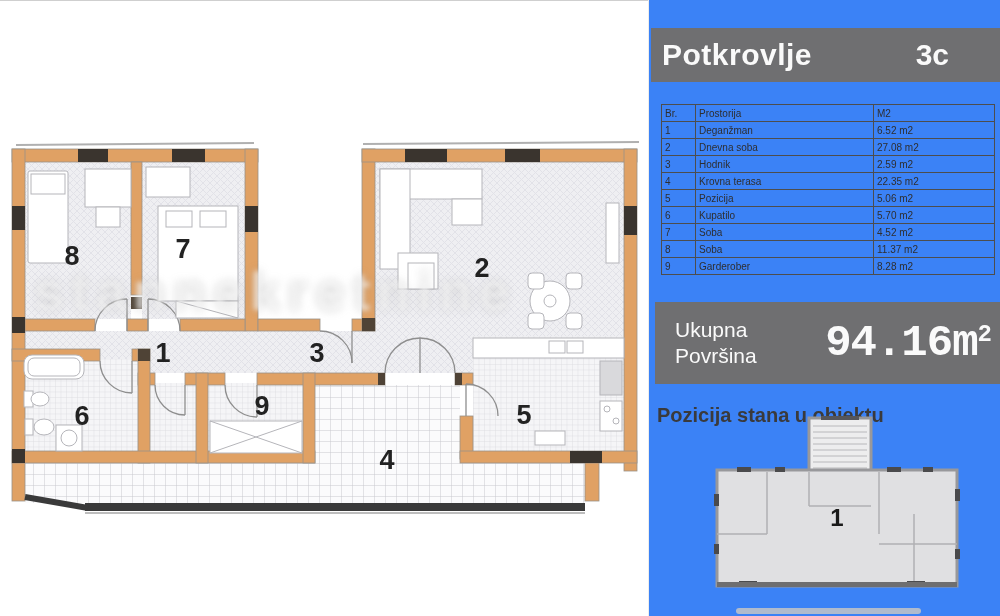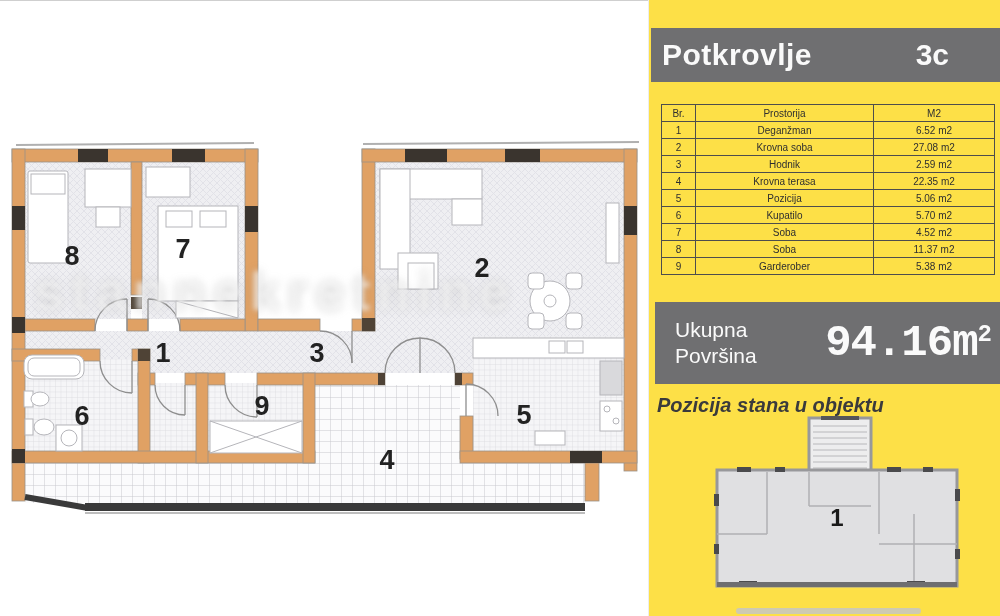--- a/index.html
+++ b/index.html
@@ -1,35 +1,35 @@
 <!DOCTYPE html>
 <html><head>
 <meta charset="utf-8">
 <style>
   html,body{margin:0;padding:0;background:#fff;font-family:"Liberation Sans",sans-serif;}
   .canvas{position:relative;width:1000px;height:616px;background:#ffffff;overflow:hidden;}
   .plan-area{position:absolute;left:0;top:0;width:648px;height:616px;border-top:1px solid #cfcfcf;}
-  .right-panel{position:absolute;left:648px;top:0;width:352px;height:616px;background:#fde047;border-left:1px solid #ededed;}
+  .right-panel{position:absolute;left:648px;top:0;width:352px;height:616px;background:#3b82f6;border-left:1px solid #ededed;}
 
   .banner{position:absolute;background:#6f6f71;color:#fafafa;display:flex;align-items:center;}
   .banner-title{left:2px;top:28px;width:350px;height:54px;justify-content:space-between;}
   .banner-title .t{font-size:30px;font-weight:bold;padding-left:11px;letter-spacing:.5px;}
   .banner-title .u{font-size:30px;font-weight:bold;padding-right:52px;margin-left:34px;}
 
   .area-table{position:absolute;left:12px;top:104px;width:333px;border-collapse:collapse;table-layout:fixed;}
   .area-table td{border:1px solid #4d4d4d;font-size:10px;line-height:15px;height:16px;
-      text-align:center;color:#2e2e30;padding:0 3px;white-space:nowrap;overflow:hidden;}
+      text-align:left;color:#2e2e30;padding:0 3px;white-space:nowrap;overflow:hidden;}
   .col-br{width:34px;} .col-name{width:178px;} .col-m2{width:121px;}
 
   .banner-total{left:6px;top:302px;width:346px;height:82px;}
   .banner-total .lbl{font-size:21px;line-height:26px;padding-left:20px;font-weight:normal;}
   .banner-total .val{margin-left:auto;padding-right:10px;font-size:44px;font-weight:bold;letter-spacing:-1px;white-space:nowrap;font-family:Liberation Mono, monospace;}
   .banner-total .val sup{font-size:24px;vertical-align:14px;}
 
-  .pos-heading{position:absolute;left:8px;top:394px;font-size:20px;font-weight:bold;color:#3a3a3c;font-style:italic;}
+  .pos-heading{position:absolute;left:8px;top:404px;font-size:20px;font-weight:bold;color:#3a3a3c;}
 
   .minimap{position:absolute;left:60px;top:414px;width:256px;height:178px;}
   .bottom-strip{position:absolute;left:87px;top:608px;width:185px;height:6px;background:#c6c6c6;border-radius:3px;opacity:.85;}
 
   .watermark{position:absolute;left:0;top:260px;width:1000px;text-align:left;padding-left:34px;
       font-size:54px;font-weight:bold;letter-spacing:7px;color:rgba(252,252,252,0.62);
       text-shadow:0 0 7px rgba(140,140,140,0.40);filter:blur(2.5px);pointer-events:none;z-index:6;}
 </style>
 </head>
 <body>
@@ -230,21 +230,21 @@
           <td>Prostorija</td>
           <td>M2</td>
         </tr>
         <tr>
           <td>1</td>
             <td>Deganžman</td>
             <td>6.52 m2</td>
         </tr>
         <tr>
           <td>2</td>
-            <td>Krovna soba</td>
+            <td>Dnevna soba</td>
             <td>27.08 m2</td>
         </tr>
         <tr>
           <td>3</td>
             <td>Hodnik</td>
             <td>2.59 m2</td>
         </tr>
         <tr>
           <td>4</td>
             <td>Krovna terasa</td>
@@ -266,21 +266,21 @@
             <td>4.52 m2</td>
         </tr>
         <tr>
           <td>8</td>
             <td>Soba</td>
             <td>11.37 m2</td>
         </tr>
         <tr>
           <td>9</td>
             <td>Garderober</td>
-            <td>5.38 m2</td>
+            <td>8.28 m2</td>
         </tr>
       </tbody>
     </table>
 
     <div class="banner banner-total">
       <div class="lbl">
         <div>Ukupna</div>
         <div>Površina</div>
       </div>
       <div class="val">

